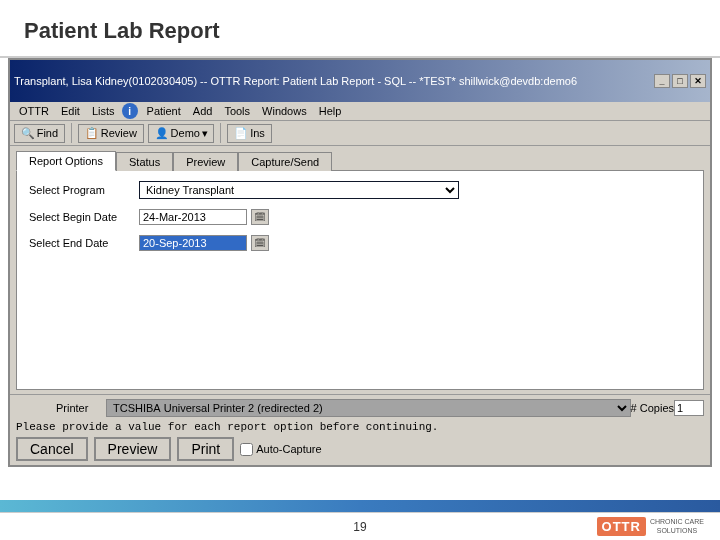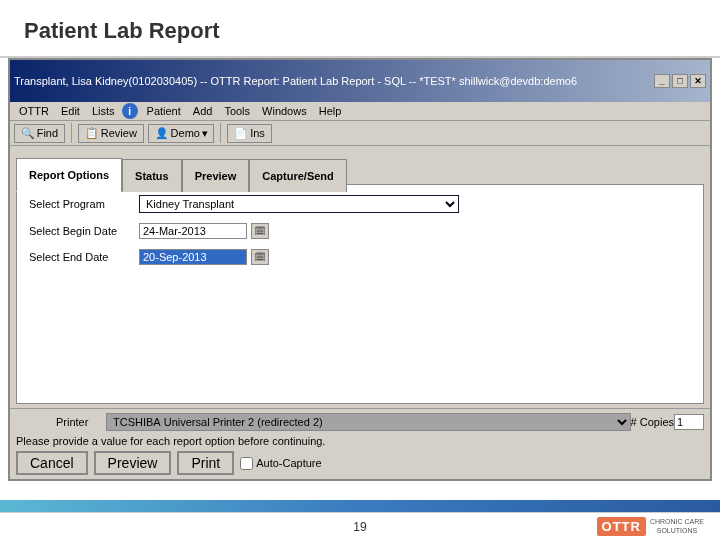--- a/index.html
+++ b/index.html
@@ -120,29 +120,28 @@
     }
 
     
     .tabs-row {
       display: flex;
       align-items: flex-end;
       gap: 0;
       margin-bottom: 0;
     }
     .tab {
-      padding: 10px 12px;
+      padding: 3px 12px;
       font-size: 11px;
       border: 1px solid #888;
       background: #d4d0c8;
       cursor: pointer;
       border-bottom: none;
       position: relative;
-      top: 8px;
-      font-weight: bold;
+      top: 1px;
     }
     .tab.active {
       background: #fff;
       border-bottom: 1px solid #fff;
       z-index: 2;
     }
     .tab-panel {
       background: #fff;
       border: 1px solid #888;
       padding: 10px 12px;
@@ -226,20 +225,21 @@
     .copies-input {
       width: 30px;
       font-size: 11px;
       border: 1px solid #888;
       padding: 1px 2px;
     }
     .validation-msg {
       font-size: 11px;
       color: #000;
       margin-bottom: 4px;
+      font-family: Liberation Mono, monospace;
     }
     .buttons-row {
       display: flex;
       align-items: center;
       gap: 6px;
     }
     .action-btn {
       padding: 2px 12px;
       font-size: 14px;
       background: #d4d0c8;

